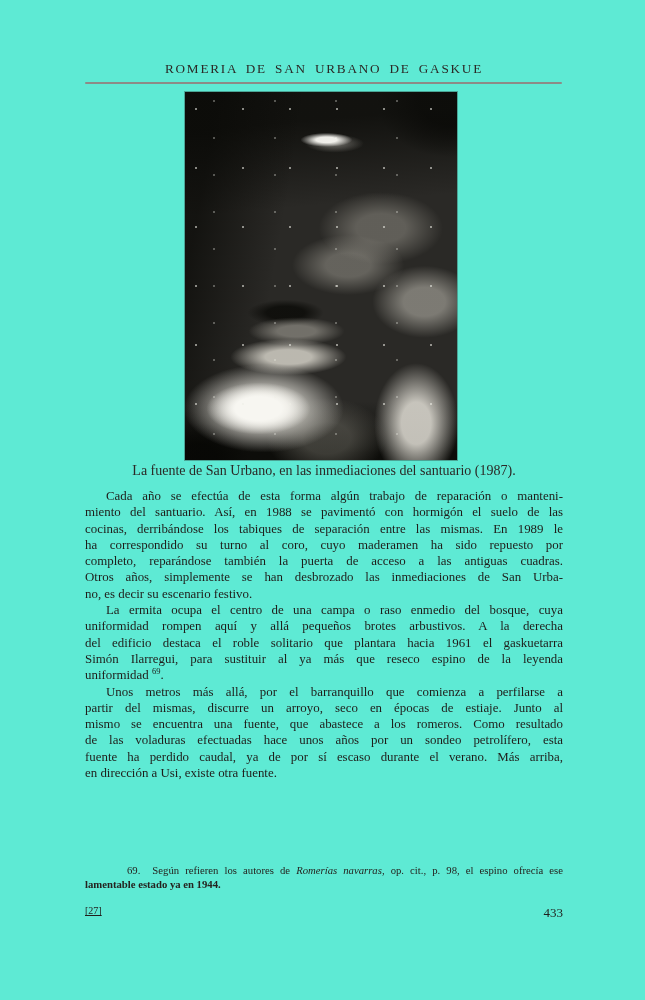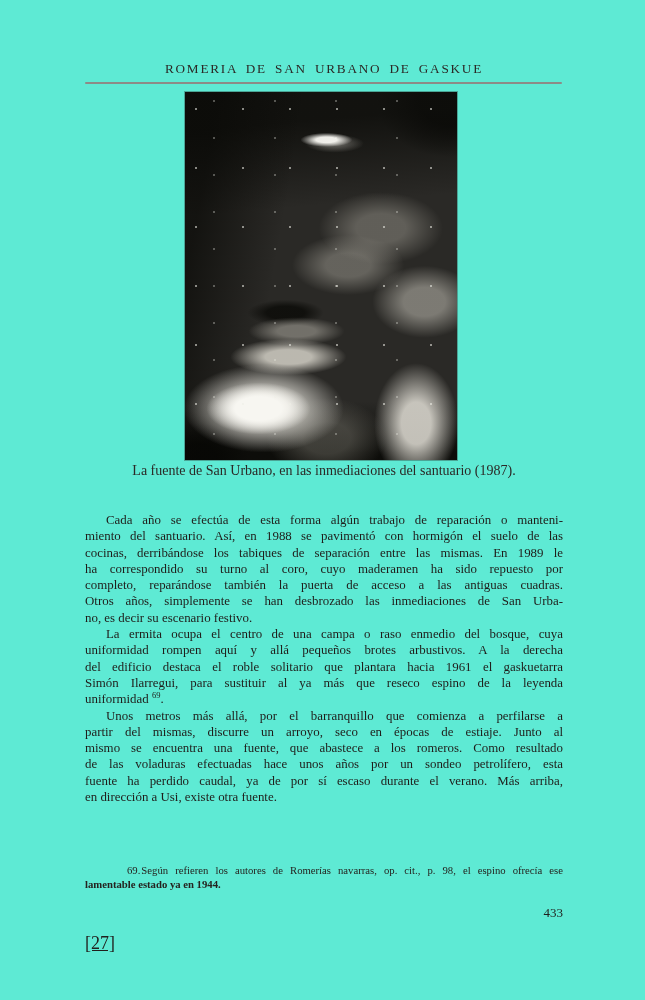--- a/index.html
+++ b/index.html
@@ -83,21 +83,21 @@
   .photo-caption {
     position: absolute;
     top: 463px; left: 85px; width: 478px;
     text-align: center;
     font-size: 14px;
     color: #2b2926;
   }
   
   .body-text {
     position: absolute;
-    left: 85px; top: 512px; width: 478px;
+    left: 85px; top: 488px; width: 478px;
     font-size: 12.9px;
     line-height: 16.3px;
     color: #1f1d1a;
   }
   .bline {
     text-align: justify;
     text-align-last: justify;
     white-space: normal;
   }
   .bline.first { text-indent: 21px; }
@@ -111,27 +111,27 @@
   .footnote {
     position: absolute;
     left: 85px; top: 864px; width: 478px;
     font-size: 10.7px;
     line-height: 13.6px;
     color: #25231f;
   }
   .fline { text-align: justify; text-align-last: justify; }
   .fline.first { text-indent: 18px; }
   .fline.last  { text-align-last: left; font-weight: bold; }
-  .fn-num { margin-right: 1px; padding-left: 24px; }
-  .fn-work { }
+  .fn-num { margin-right: 12px; padding-left: 24px; }
+  .fn-work { font-style: italic; }
   
   .footer-left {
     position: absolute;
-    left: 85px; top: 933px;
-    font-size: 18px;
+    left: 85px; top: 905px;
+    font-size: 10px;
     text-decoration: underline;
   }
   .footer-right {
     position: absolute;
     top: 905px; left: 85px; width: 478px;
     text-align: right;
     font-size: 13px;
   }
 </style>
 </head>

